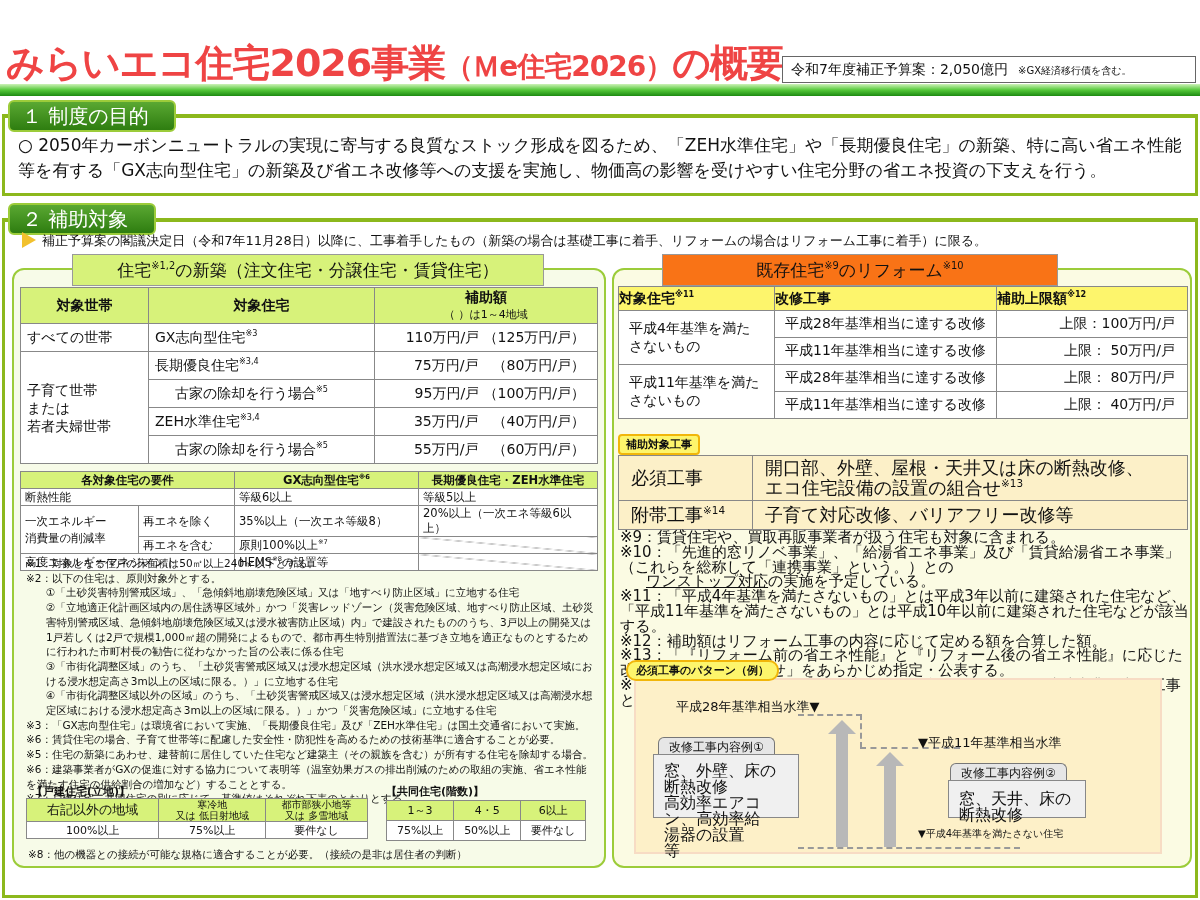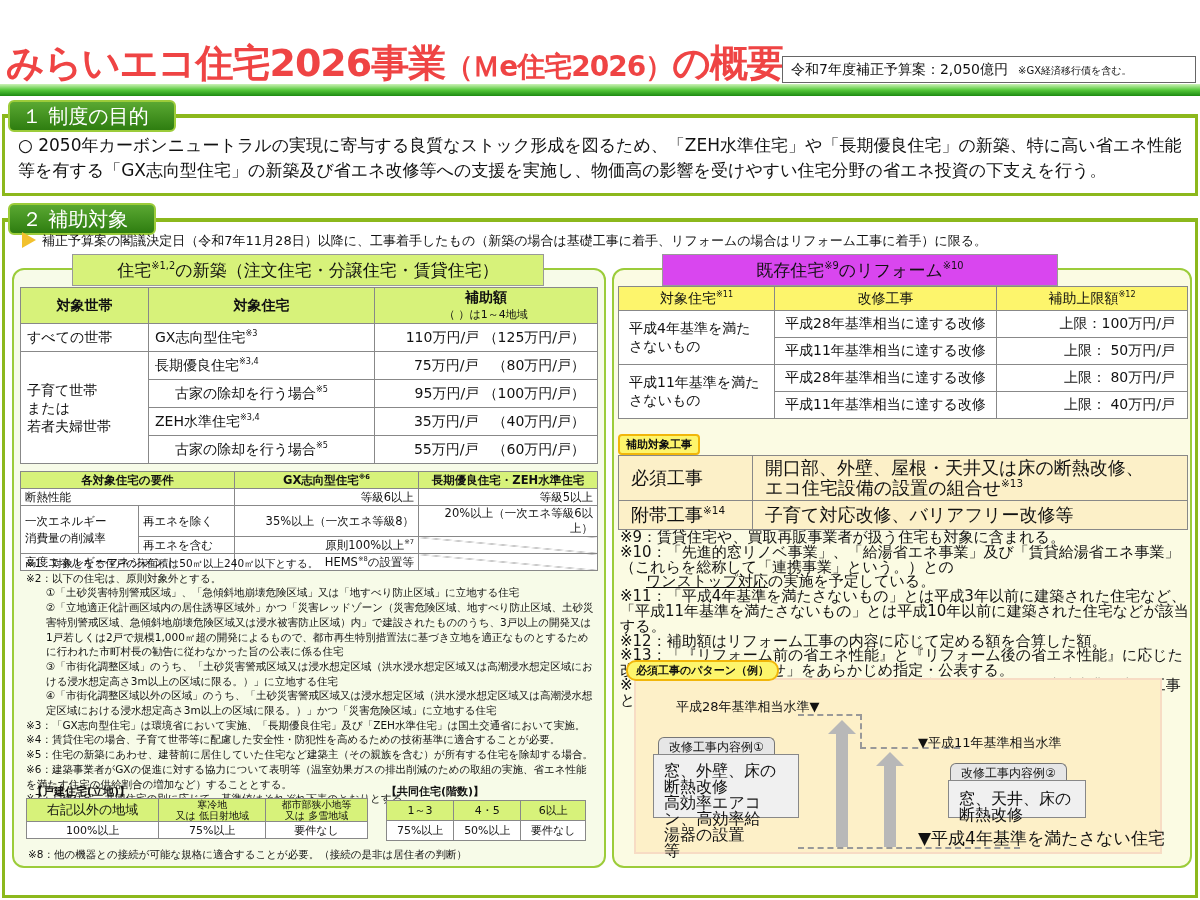--- a/index.html
+++ b/index.html
@@ -21,50 +21,50 @@
 #sec2-box{left:2px;top:218px;width:1196px;height:680px}
 #sec2-tab{left:8px;top:203px;width:148px}
 #sec2-lead{left:42px;top:232px;font-size:13px;white-space:nowrap}
 #lead-arrow{left:22px;top:232px;width:0;height:0;border-top:8px solid transparent;border-bottom:8px solid transparent;border-left:14px solid #f2c12e}
 
 .panel{border:2px solid #9ccc3a;border-radius:12px;background:#f7fbe8}
 #left-panel{left:12px;top:268px;width:594px;height:600px}
 #right-panel{left:612px;top:268px;width:580px;height:600px;background:#fbfbe3}
 .panel-head{text-align:center;font-size:17px;line-height:30px;border:1px solid #999;white-space:nowrap}
 #new-head{left:72px;top:254px;width:472px;background:#d7f27a}
-#reform-head{left:662px;top:254px;width:396px;background:#d946ef}
+#reform-head{left:662px;top:254px;width:396px;background:#f97316}
 table{border-collapse:collapse}
 td,th{border:1px solid #888;font-weight:normal}
 #new-table{left:20px;top:287px;width:578px;font-size:14px;background:#fff}
 #new-table th{background:#d7f27a;font-weight:bold;text-align:center;height:36px}
 #new-table th .sub{font-size:11px;font-weight:normal;display:block}
 #new-table td{height:28px;padding:0 6px}
 .amt{text-align:right;padding-right:12px!important;white-space:nowrap}
 .indent{padding-left:26px!important;border-top:1px dashed #999!important}
 .dash-top td{border-top:1px dashed #999}
 #req-table{left:20px;top:471px;width:578px;font-size:11.5px;background:#fff}
 #req-table td{height:17px;padding:0 4px}
 #req-table .h{background:#d7f27a;text-align:center;font-weight:bold}
-.c{text-align:right}
+.c{text-align:left}
 .slash{background:linear-gradient(to top right,#fff calc(50% - 0.5px),#888 50%,#fff calc(50% + 0.5px))}
 #notes-left{left:26px;top:556px;width:570px;font-size:10.5px;line-height:14.7px}
 #notes-left .i1{padding-left:20px}
 .tbl-label{font-size:11px;font-weight:bold}
 #detached-label{left:32px;top:784px}
 #apt-label{left:386px;top:784px}
 #detached-table{left:26px;top:798px;width:342px;font-size:11px;background:#fff}
 #detached-table td{height:17px;text-align:center}
 #detached-table .h{background:#d7f27a}
 #apt-table{left:386px;top:800px;width:200px;font-size:11px;background:#fff}
 #apt-table td{height:20px;text-align:center}
 #apt-table .h{background:#d7f27a}
 #note8{left:28px;top:848px;font-size:10.5px}
 
 #reform-table{left:618px;top:286px;width:570px;font-size:14px;background:#fff}
-#reform-table th{background:#fdf56c;font-weight:normal;height:24px;text-align:center}
+#reform-table th{background:#fdf56c;font-weight:bold;height:24px;text-align:left}
 #reform-table td{height:27px;padding:0 10px}
 #works-badge{left:618px;top:434px;background:#fdf56c;border:2px solid #f1b60a;border-radius:4px;font-size:11px;padding:1px 6px;font-weight:bold}
 #works-table{left:618px;top:455px;width:570px;font-size:18px;background:#fcf0c8}
 #works-table td{padding:2px 12px;border:1px solid #888}
 #notes-right{left:620px;top:530px;width:570px;font-size:15px;line-height:14.8px}
 #notes-right u{text-decoration:underline}
 #pattern-badge{left:626px;top:660px;background:#fdf56c;border:2px solid #f1b60a;border-radius:10px;font-size:11px;padding:1px 8px;font-weight:bold;z-index:3}
 #pattern-area{left:634px;top:678px;width:528px;height:176px;background:#fdf0c8;border:2px solid #f7dcc4}
 .lvl{font-size:12px;white-space:nowrap}
 .dash{border-color:#999;border-style:dashed;border-width:0}
@@ -179,21 +179,21 @@
   </table>
 
 <div id="notes-left" class="abs">
   <div>※1：対象となる住戸の床面積は50㎡以上240㎡以下とする。</div>
   <div>※2：以下の住宅は、原則対象外とする。</div>
   <div class="i1">①「土砂災害特別警戒区域」、「急傾斜地崩壊危険区域」又は「地すべり防止区域」に立地する住宅</div>
   <div class="i1">②「立地適正化計画区域内の居住誘導区域外」かつ「災害レッドゾーン（災害危険区域、地すべり防止区域、土砂災害特別警戒区域、急傾斜地崩壊危険区域又は浸水被害防止区域）内」で建設されたもののうち、3戸以上の開発又は1戸若しくは2戸で規模1,000㎡超の開発によるもので、都市再生特別措置法に基づき立地を適正なものとするために行われた市町村長の勧告に従わなかった旨の公表に係る住宅</div>
   <div class="i1">③「市街化調整区域」のうち、「土砂災害警戒区域又は浸水想定区域（洪水浸水想定区域又は高潮浸水想定区域における浸水想定高さ3m以上の区域に限る。）」に立地する住宅</div>
   <div class="i1">④「市街化調整区域以外の区域」のうち、「土砂災害警戒区域又は浸水想定区域（洪水浸水想定区域又は高潮浸水想定区域における浸水想定高さ3m以上の区域に限る。）」かつ「災害危険区域」に立地する住宅</div>
   <div>※3：「GX志向型住宅」は環境省において実施、「長期優良住宅」及び「ZEH水準住宅」は国土交通省において実施。</div>
-  <div>※4：賃貸住宅の場合、子育て世帯等に配慮した安全性・防犯性を高めるための技術基準に適合することが必要。</div>
+  <div>※6：賃貸住宅の場合、子育て世帯等に配慮した安全性・防犯性を高めるための技術基準に適合することが必要。</div>
   <div>※5：住宅の新築にあわせ、建替前に居住していた住宅など建築主（その親族を含む）が所有する住宅を除却する場合。</div>
   <div>※6：建築事業者がGXの促進に対する協力について表明等（温室効果ガスの排出削減のための取組の実施、省エネ性能を満たす住宅の供給割合の増加など）することとする。</div>
   <div>※7：戸建住宅、共同住宅の別に応じて、基準値はそれぞれ下表のとおりとする。</div>
 </div>
 
 <div id="detached-label" class="abs tbl-label">【戸建住宅(立地)】</div>
 <div id="apt-label" class="abs tbl-label">【共同住宅(階数)】</div>
 <table id="detached-table" class="abs">
   <tbody>
       <tr>
@@ -299,21 +299,21 @@
 </div>
 
 <div id="pattern-badge" class="abs">必須工事のパターン（例）</div>
 <div id="pattern-area" class="abs"></div>
 <div class="abs lvl" style="left:676px;top:698px;font-size:13px">平成28年基準相当水準▼</div>
 <div class="abs dash" style="left:798px;top:714px;width:64px;border-top-width:2px"></div>
 <div class="abs dash" style="left:860px;top:714px;height:34px;border-left-width:2px"></div>
 <div class="abs dash" style="left:860px;top:747px;width:100px;border-top-width:2px"></div>
 <div class="abs lvl" style="left:918px;top:734px;font-size:13px">▼平成11年基準相当水準</div>
 <div class="abs dash" style="left:798px;top:847px;width:222px;border-top-width:2px"></div>
-<div class="abs lvl" style="left:918px;top:827px;font-size:17px">▼平成4年基準を満たさない住宅</div>
+<div class="abs lvl" style="left:918px;top:827px;font-size:10px">▼平成4年基準を満たさない住宅</div>
 
 <div class="abs" style="left:828px;top:720px;width:0;height:0;border-left:14px solid transparent;border-right:14px solid transparent;border-bottom:14px solid #b8b8b8"></div>
 <div class="abs arrow-shaft" style="left:836px;top:733px;width:12px;height:114px"></div>
 <div class="abs" style="left:876px;top:752px;width:0;height:0;border-left:14px solid transparent;border-right:14px solid transparent;border-bottom:14px solid #b8b8b8"></div>
 <div class="abs arrow-shaft" style="left:884px;top:765px;width:12px;height:82px"></div>
 
 <div class="abs tab-label" style="left:658px;top:737px">改修工事内容例①</div>
 <div class="abs example-box" style="left:653px;top:754px;width:146px;height:64px">
   <div>窓、外壁、床の断熱改修</div>
   <div>高効率エアコン、高効率給</div>

